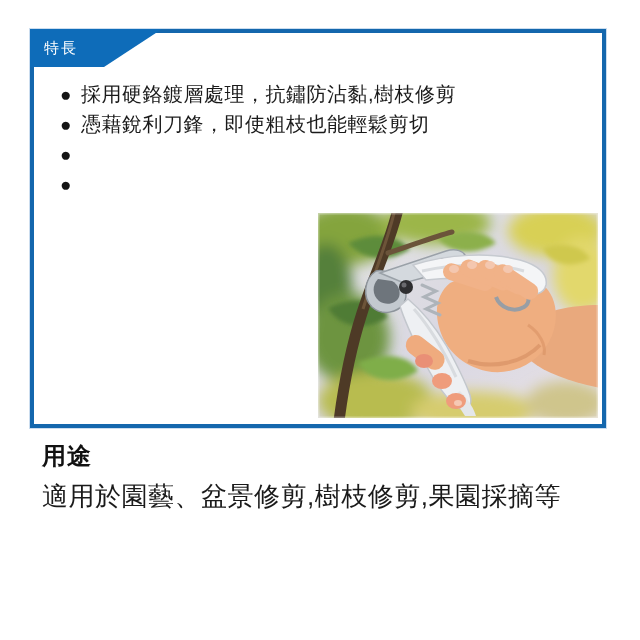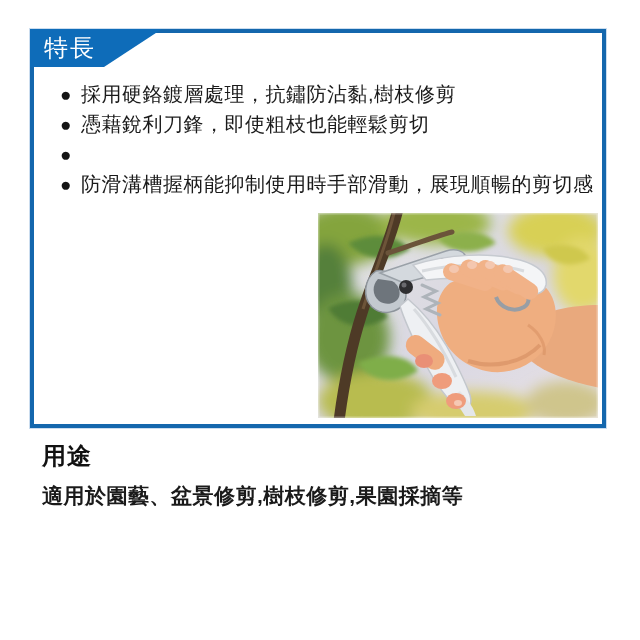--- a/index.html
+++ b/index.html
@@ -13,21 +13,21 @@
     border:4px solid #1467ad;background:#ffffff;
     box-shadow:0 0 0 1px rgba(140,180,220,.45);
   }
   .feature-tab{
     position:absolute;left:-4px;top:-4px;width:132px;height:38px;
     background:#0e6cb9;
     -webkit-clip-path:polygon(0 0,132px 0,74px 100%,0 100%);
     clip-path:polygon(0 0,132px 0,74px 100%,0 100%);
   }
   .feature-tab .tab-label{
-    position:absolute;left:14px;top:7px;font-size:24px;line-height:24px;
+    position:absolute;left:14px;top:7px;font-size:15px;line-height:24px;
     color:#ffffff;letter-spacing:2px;font-weight:500;
   }
   .feature-list{
     position:absolute;left:26px;top:46px;margin:0;padding:0;list-style:none;
   }
   .feature-list li{
     display:flex;align-items:center;height:30px;font-size:20px;
     letter-spacing:.5px;color:#1a1a1a;white-space:nowrap;
   }
   .feature-list .bullet{
@@ -38,22 +38,22 @@
     position:absolute;left:284px;top:180px;width:280px;height:205px;overflow:hidden;
   }
   .photo svg{display:block;}
   
   .usage{position:absolute;left:42px;top:436px;width:560px;}
   .usage-heading{
     margin:0;font-size:24px;line-height:40px;font-weight:bold;color:#111111;
     letter-spacing:1px;
   }
   .usage-text{
-    margin:6px 0 0 0;font-size:21px;line-height:28px;color:#1a1a1a;
-    letter-spacing:.5px;white-space:nowrap;font-weight:bold;
+    margin:6px 0 0 0;font-size:26px;line-height:28px;color:#1a1a1a;
+    letter-spacing:.5px;white-space:nowrap;
   }
 </style>
 </head>
 <body>
 
 <section class="feature-box">
 
   <div class="feature-tab">
     <span class="tab-label">特長</span>
   </div>
@@ -65,21 +65,20 @@
     </li>
     <li>
       <span class="bullet">●</span>
       <span>憑藉銳利刀鋒，即使粗枝也能輕鬆剪切</span>
     </li>
     <li>
       <span class="bullet">●</span>
     </li>
     <li>
       <span class="bullet">●</span>
-      <span>防滑溝槽握柄能抑制使用時手部滑動，展現順暢的剪切感</span>
     </li>
   </ul>
 
   <div class="photo">
     <svg width="280" height="205" viewBox="0 0 280 205" xmlns="http://www.w3.org/2000/svg">
       <defs>
         <linearGradient id="bgGrad" x1="0" y1="0" x2="1" y2="1">
           <stop offset="0" stop-color="#e3e4e2"></stop>
           <stop offset=".55" stop-color="#d9d7e2"></stop>
           <stop offset="1" stop-color="#e8e2e6"></stop>

